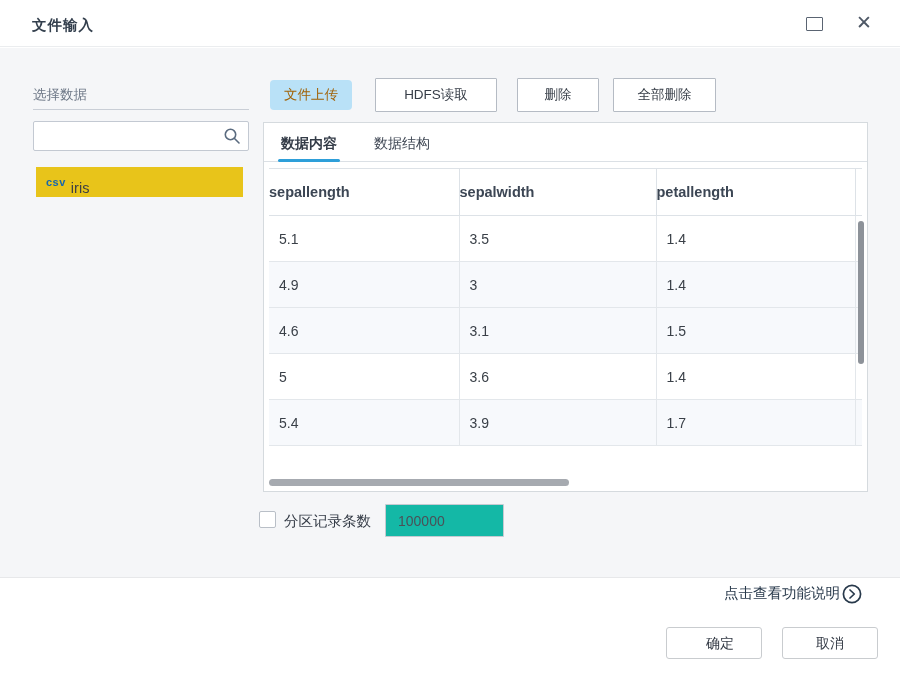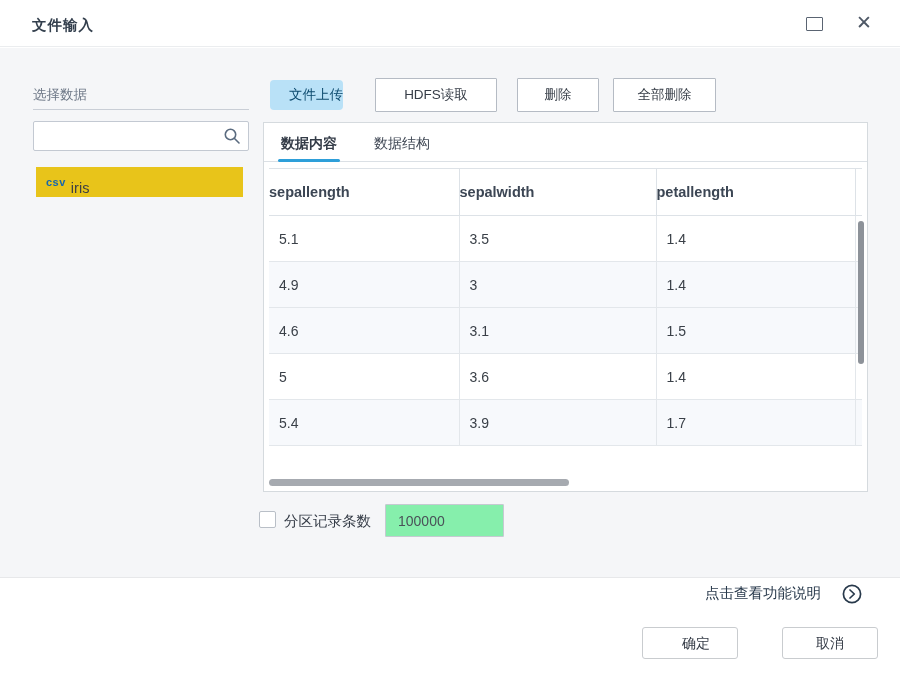--- a/index.html
+++ b/index.html
@@ -55,23 +55,23 @@
     left: 36px; top: 167px; width: 207px; height: 30px;
     background: #e8c41a; display: flex; align-items: center; padding-left: 10px; cursor: pointer;
   }
   .dataset-type {
     font-size: 11px; font-weight: bold; color: #1767ad; margin-right: 5px; letter-spacing: 0.5px;
   }
   .dataset-name { font-size: 14.5px; color: #3f4043; margin-top: 12px; }
 
   
   .btn-upload {
-    left: 270px; top: 80px; width: 73px; height: 30px;
-    background: #b9e1f7; color: #0c4a6e; border-radius: 4px;
-    font-size: 13.5px; line-height: 30px; text-align: right; cursor: pointer;
+    left: 270px; top: 80px; width: 82px; height: 30px;
+    background: #b9e1f7; color: #a16207; border-radius: 4px;
+    font-size: 13.5px; line-height: 30px; text-align: center; cursor: pointer;
   }
   .btn-outline {
     background: #ffffff; border: 1px solid #b5bbc4; color: #363d47;
     font-size: 13.5px; text-align: center; cursor: pointer; border-radius: 1px;
   }
   .btn-hdfs { left: 375px; top: 78px; width: 122px; height: 34px; line-height: 32px; }
   .btn-del { left: 517px; top: 78px; width: 82px; height: 34px; line-height: 32px; }
   .btn-delall { left: 613px; top: 78px; width: 103px; height: 34px; line-height: 32px; }
 
   
@@ -115,38 +115,38 @@
   }
 
   
   .partition-checkbox {
     left: 259px; top: 511px; width: 17px; height: 17px;
     background: #ffffff; border: 1px solid #b9bfc7; border-radius: 2px; cursor: pointer;
   }
   .partition-label { left: 284px; top: 512px; font-size: 14.5px; color: #333a45; }
   .partition-input {
     left: 385px; top: 504px; width: 119px; height: 33px;
-    background: #86efac; border: 1px solid #c5cad1; border-radius: 1px;
+    background: #14b8a6; border: 1px solid #c5cad1; border-radius: 1px;
     font-size: 14px; color: #4a5158; padding-left: 12px; outline: none;
     font-family: "Liberation Sans", sans-serif;
   }
 
   
   .footer-divider { left: 0; top: 577px; width: 900px; height: 1px; background: #e7e8ea; }
   .help-link {
-    right: 38px; top: 583px; height: 21px; display: flex; align-items: center; gap: 21px; cursor: pointer;
+    right: 38px; top: 583px; height: 21px; display: flex; align-items: center; gap: 2px; cursor: pointer;
   }
   .help-text { font-size: 14.5px; color: #28394b; }
   .help-icon { width: 20px; height: 20px; }
   .btn-footer {
     top: 627px; width: 96px; height: 32px;
     background: #ffffff; border: 1px solid #c9cccf; border-radius: 3px;
     font-size: 14px; color: #333a45; line-height: 30px; text-align: center; cursor: pointer;
   }
-  .btn-ok { left: 642px; padding-left: 12px; }
+  .btn-ok { left: 666px; padding-left: 12px; }
   .btn-cancel { left: 782px; }
 </style>
 </head>
 <body>
 
 <div class="abs titlebar"></div>
 <div class="abs dialog-title">文件输入</div>
 <div class="abs btn-max"></div>
 <div class="abs btn-close">✕</div>
 

